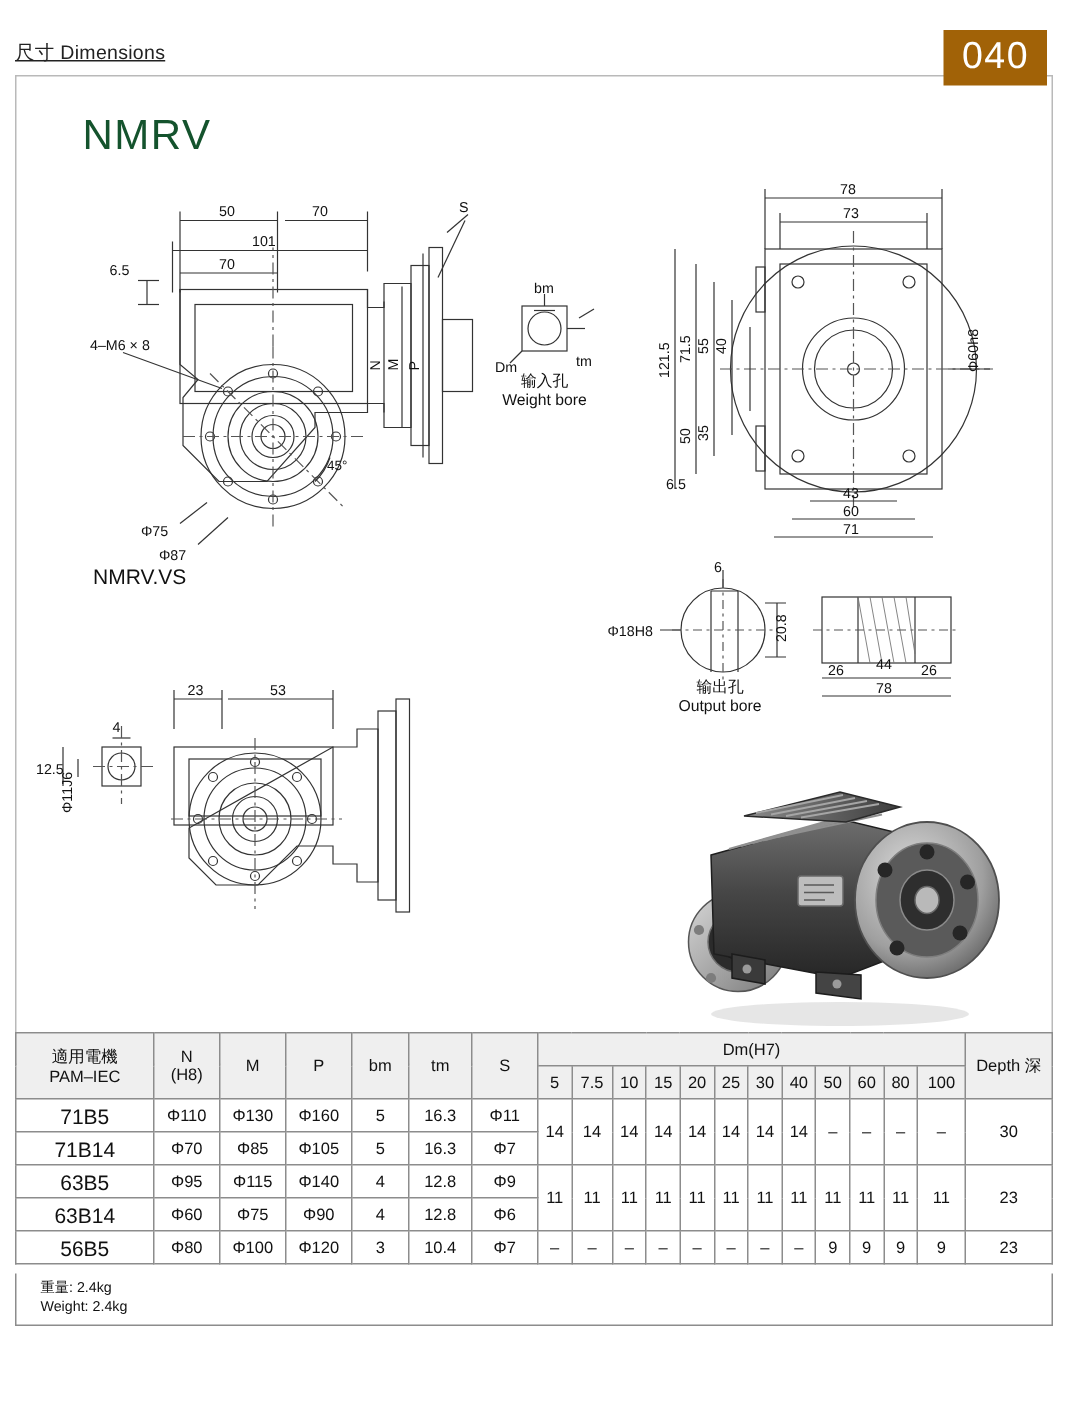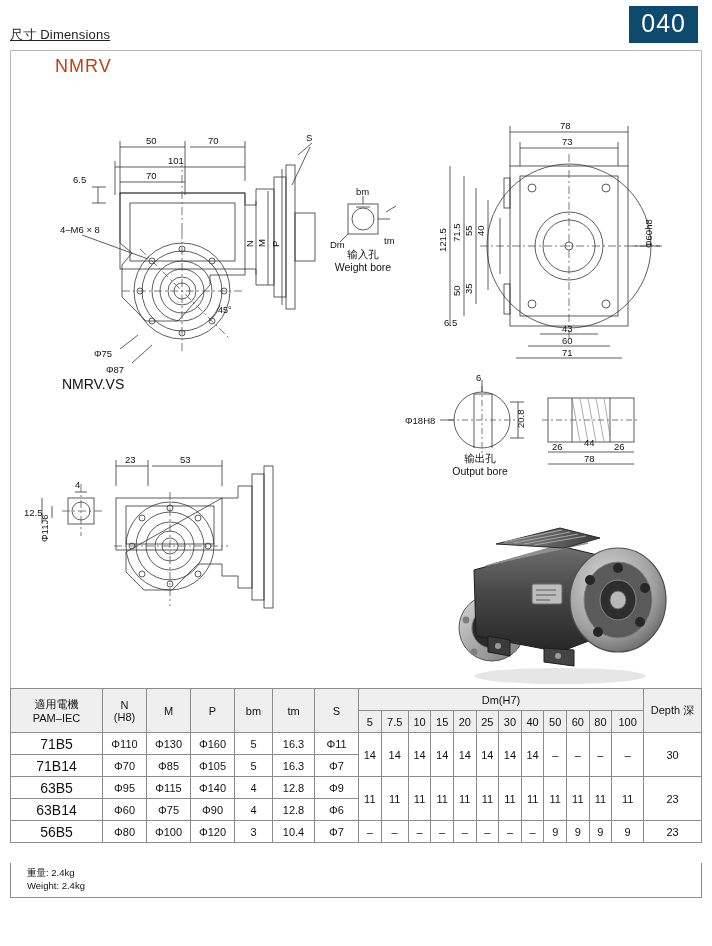--- a/index.html
+++ b/index.html
@@ -16,30 +16,30 @@
     position:absolute; left:10px; top:26px;
     font-size: 13px; color:#222; letter-spacing:0.2px;text-decoration:underline;
   }
   .frame {
     position:absolute; left:10px; top:50px;
     width: 692px; height: 660px;
     border:1px solid #b9b9b9;
     background:#fff;
   }
   .model-title {
-    position:absolute; left:55px; top:56px;
-    font-size: 18px; letter-spacing:1px; color:#c2410c;
+    position:absolute; left:55px; top:74px;
+    font-size: 28px; letter-spacing:1px; color:#14532d;
   }
   .model-title-vs {
     position:absolute; left:62px; top:376px;
     font-size: 14px; color:#111;
   }
   .size-badge {
-    position:absolute; right:14px; top:6px;
-    background:#0c4a6e; color:#fff;
+    position:absolute; right:14px; top:20px;
+    background:#a16207; color:#fff;
     font-size: 25px; line-height:1;
     padding:5px 12px 7px 12px;
     letter-spacing:1px;
   }
   .cap {
     position:absolute; text-align:center; font-size:10.5px; line-height:1.25; color:#111;
   }
   svg { display:block; }
   .dwg { position:absolute; }
 
@@ -58,21 +58,21 @@
     border:1px solid #8c8c8c;
     text-align:center;
     vertical-align:middle;
     padding:2px 1px;
     height:22px;
     background:#fff;
   }
   table.spec thead th { background:#efefef; font-weight:normal; }
   td.rowlabel { white-space:nowrap; font-size:14px; }
   .note {
-    margin-top:20px;
+    margin-top:6px;
     border:1px solid #8c8c8c;
     border-top:none;
     font-size:9.5px;
     line-height:1.35;
     padding:4px 6px;
     color:#111;
     width:692px;
     background:#fff;
   }
   .note-inner { padding-left:10px; }

